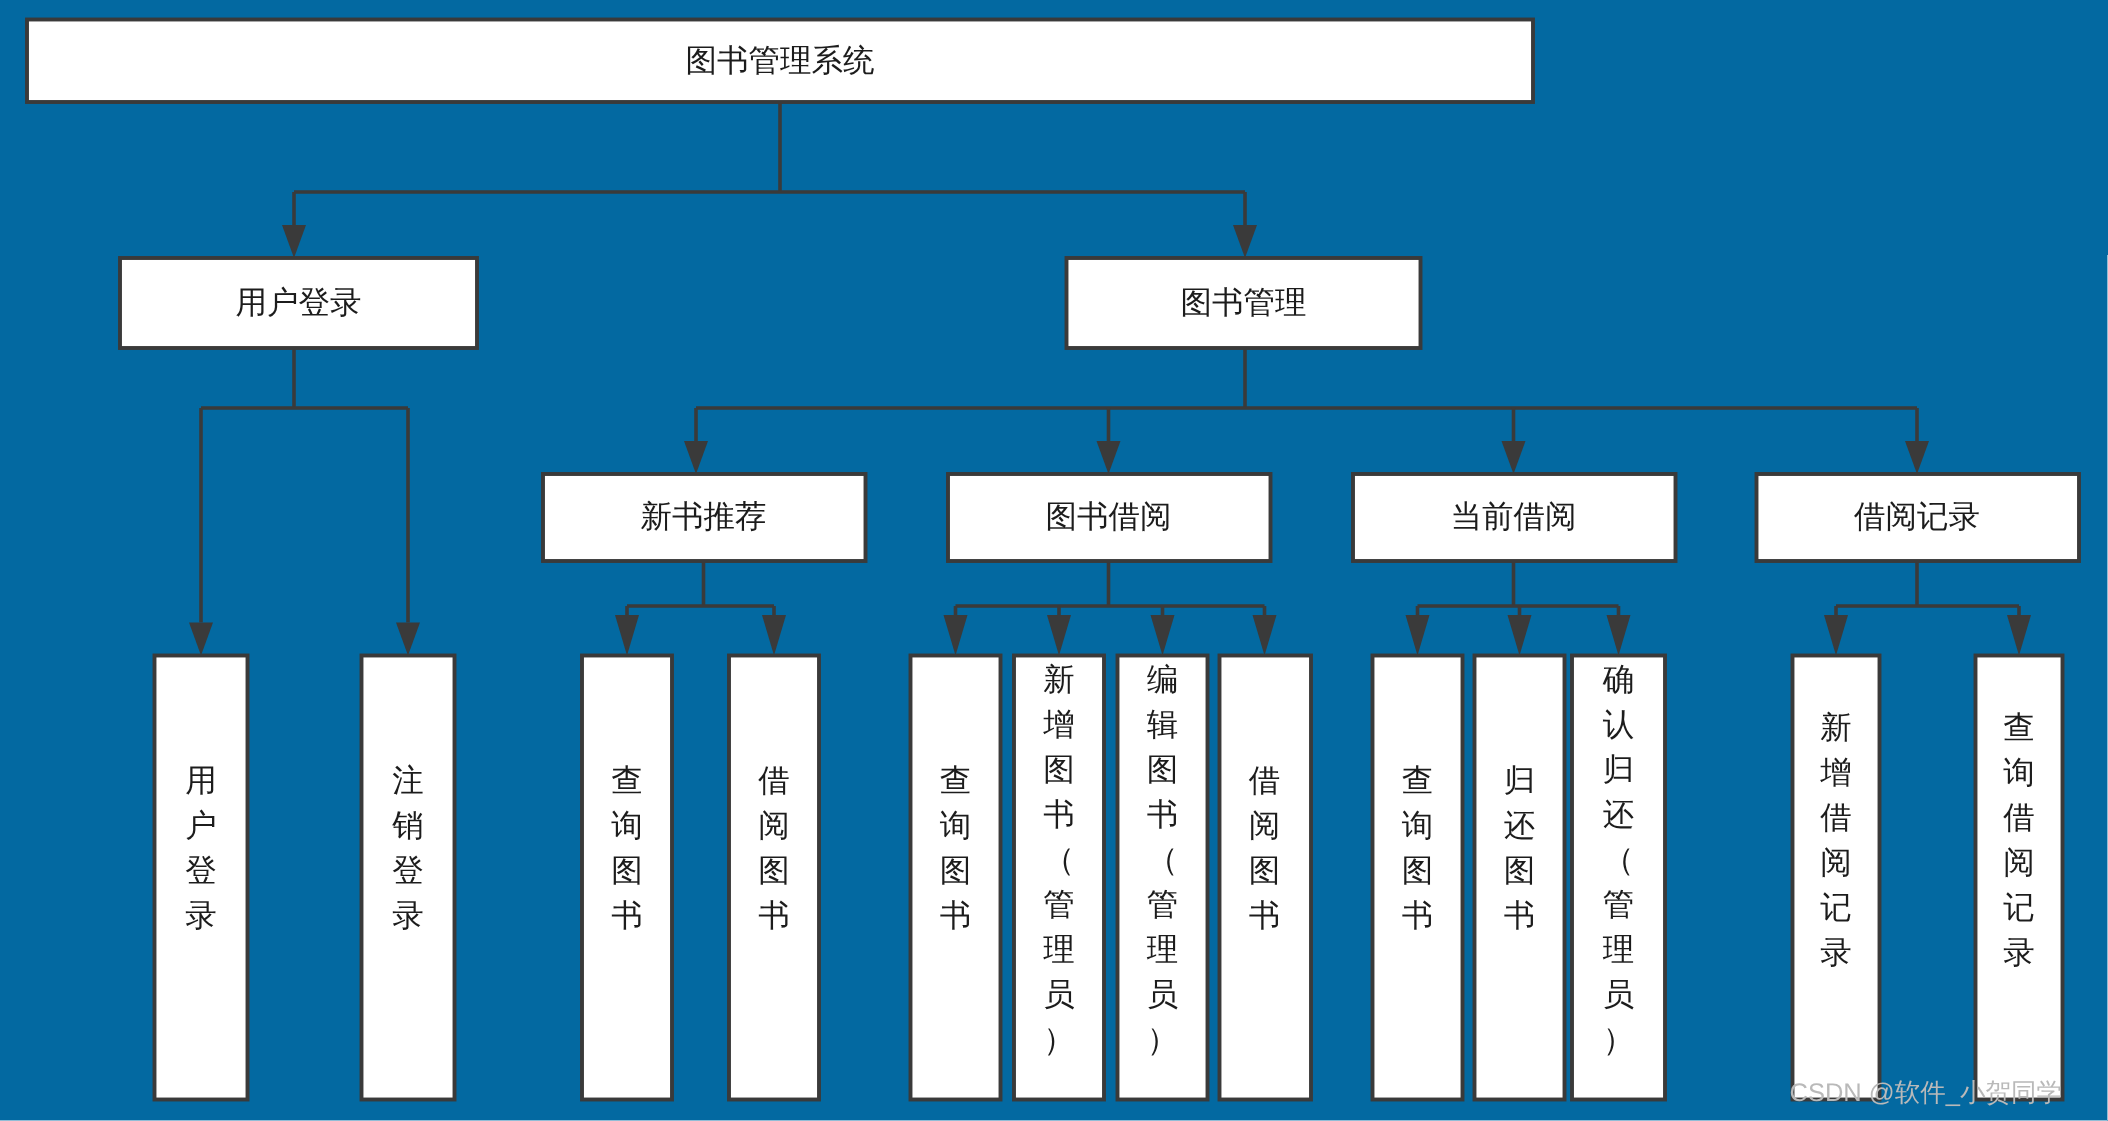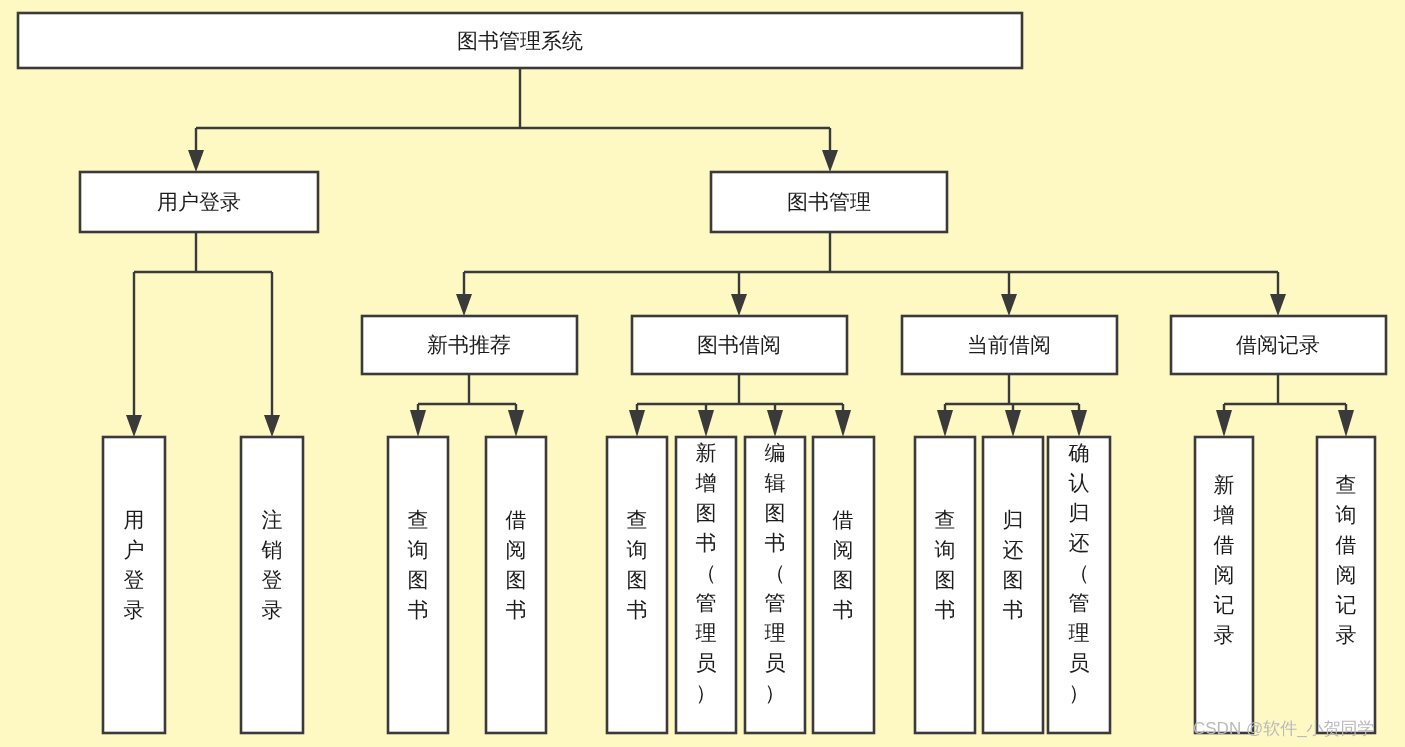--- a/index.html
+++ b/index.html
@@ -11,21 +11,21 @@
   body {
     width: 1405px;
     height: 747px;
     font-family: "Liberation Sans", "DejaVu Sans", sans-serif;
     overflow: hidden;
   }
   #diagram-root {
     position: relative;
     width: 1405px;
     height: 747px;
-    background: #fef9c3;
+    background: #0369a1;
   }
   svg.diagram-canvas {
     position: absolute;
     left: 0;
     top: 0;
     width: 1405px;
     height: 747px;
     display: block;
   }
   .node-box {

